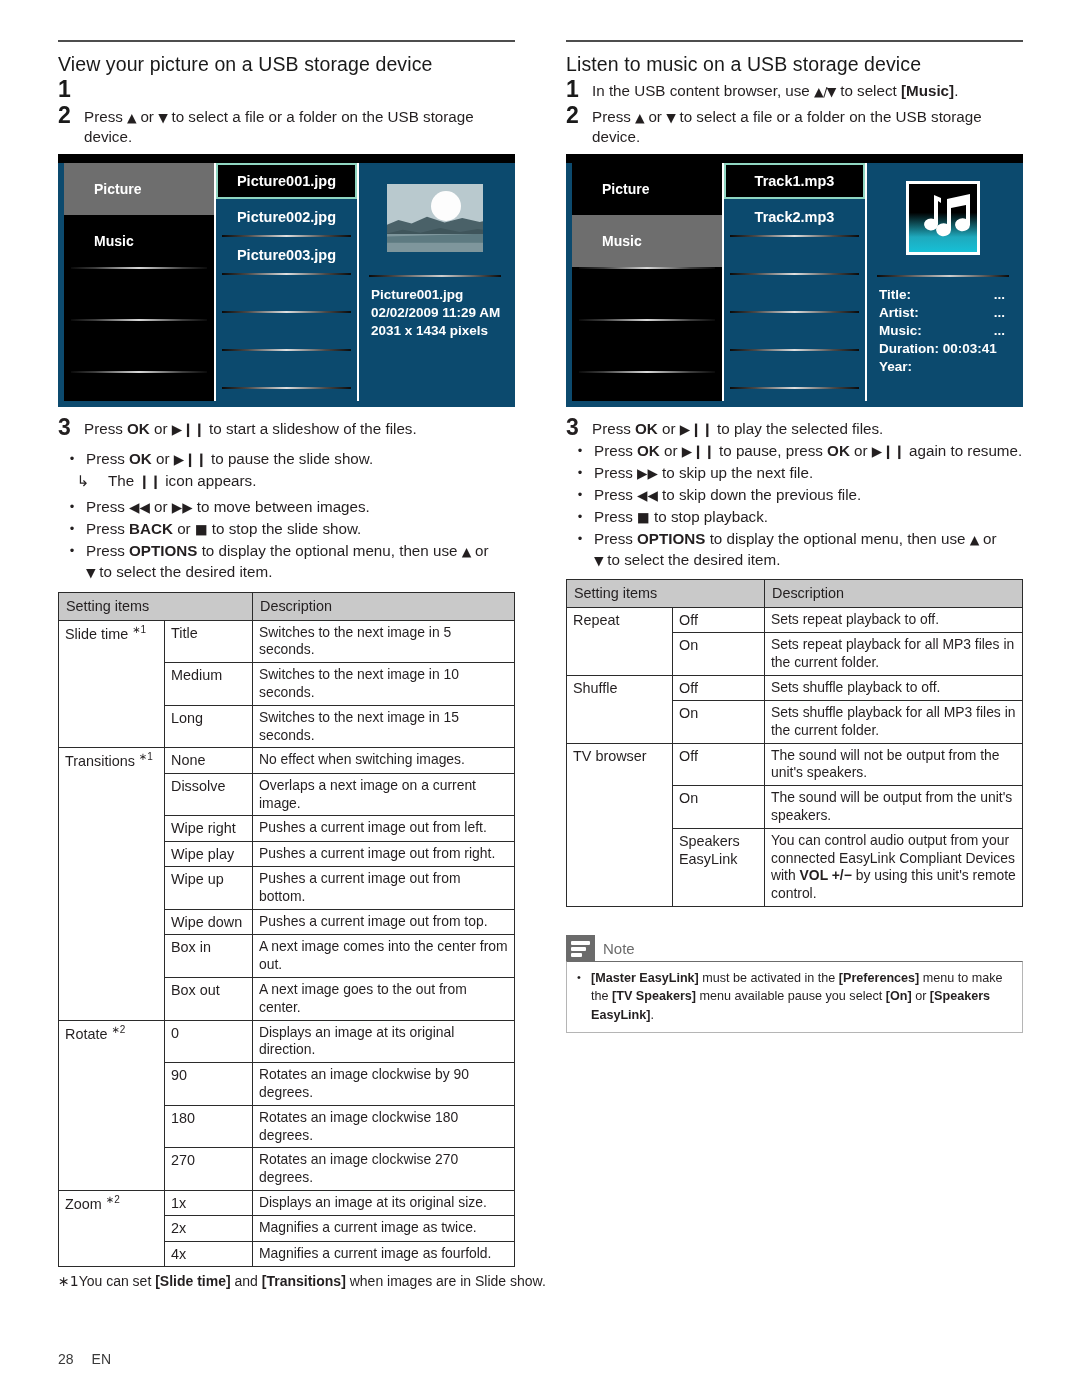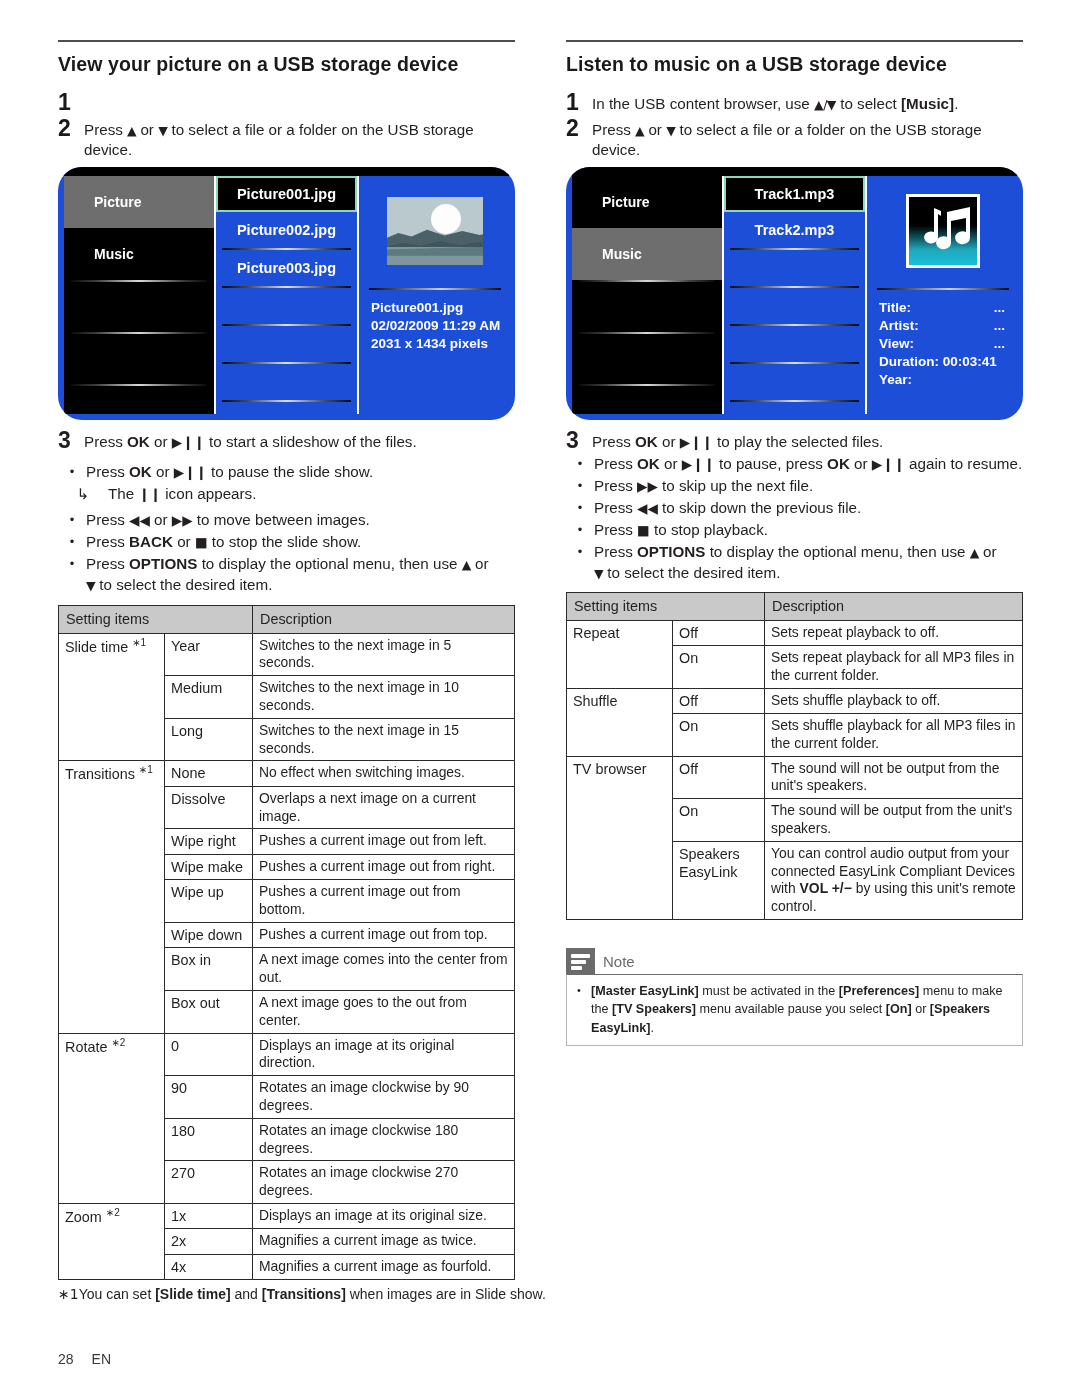--- a/index.html
+++ b/index.html
@@ -15,41 +15,41 @@
   .page { position:absolute; inset:0; }
 
   
   .col { position:absolute; top:40px; width:457px; }
   .col-left  { left:58px; }
   .col-right { left:566px; }
 
   .rule { height:2px; background:#4d4d4d; width:100%; }
 
   h2.sec-title {
-    font-size:19.5px; font-weight:bold; letter-spacing:.1px;
-    margin:11px 0 14px 0; color:#1a1a1a;
+    font-size:19.5px; font-weight:normal; letter-spacing:.1px;
+    margin:11px 0 1px 0; color:#1a1a1a;
   }
 
   
   .steps { margin:0; }
   .step { display:flex; align-items:flex-start; margin-bottom:1px; }
   .step .num {
     font-size:23px; font-weight:bold; line-height:1.08;
     width:26px; flex:0 0 26px; color:#1a1a1a;
   }
   .step .txt { font-size:15.2px; line-height:1.35; padding-top:4px; }
 
   b.kw { font-weight:bold; }
   .gl { font-family:"DejaVu Sans", sans-serif; font-size:12.5px; letter-spacing:-.5px; }
   .glbig { font-family:"DejaVu Sans", sans-serif; font-size:13.5px; }
 
   
   .tv {
     position:relative; width:457px; height:253px;
-    background:#1d4ed8; margin-top:6px; overflow:hidden;border-radius:24px;
+    background:#0c4a6e; margin-top:6px; overflow:hidden;
   }
   .tv .topbar { position:absolute; top:0; left:0; right:0; height:9px; background:#000; }
   .tv .sidebar { position:absolute; left:6px; top:9px; width:150px; bottom:6px; background:#000; }
   .tv .side-item {
     height:52px; display:flex; align-items:center; padding-left:30px;
     color:#fff; font-size:14px; font-weight:bold;
   }
   .tv .side-item.sel { background:#6e6e6e; }
   .tv .side-sep { margin:0 7px; height:2px;
     background:linear-gradient(90deg,#0a0a0a 0%,#3d3d3d 18%,#d9d9d9 50%,#3d3d3d 82%,#0a0a0a 100%); }
@@ -256,21 +256,21 @@
       <thead>
         <tr>
           <th colspan="2">Setting items</th>
           <th>Description</th>
         </tr>
       </thead>
       <tbody>
 
         <tr>
           <td class="c-item" rowspan="3"><span>Slide time</span> <sup class="fn">∗1</sup></td>
-          <td class="c-val">Year</td>
+          <td class="c-val">Title</td>
           <td class="c-desc">Switches to the next image in 5 seconds.</td>
         </tr>
         <tr>
           <td class="c-val">Medium</td>
           <td class="c-desc">Switches to the next image in 10 seconds.</td>
         </tr>
         <tr>
           <td class="c-val">Long</td>
           <td class="c-desc">Switches to the next image in 15 seconds.</td>
         </tr>
@@ -282,21 +282,21 @@
         </tr>
         <tr>
             <td class="c-val">Dissolve</td>
             <td class="c-desc">Overlaps a next image on a current image.</td>
           </tr>
         <tr>
             <td class="c-val">Wipe right</td>
             <td class="c-desc">Pushes a current image out from left.</td>
           </tr>
         <tr>
-            <td class="c-val">Wipe make</td>
+            <td class="c-val">Wipe play</td>
             <td class="c-desc">Pushes a current image out from right.</td>
           </tr>
         <tr>
             <td class="c-val">Wipe up</td>
             <td class="c-desc">Pushes a current image out from bottom.</td>
           </tr>
         <tr>
             <td class="c-val">Wipe down</td>
             <td class="c-desc">Pushes a current image out from top.</td>
           </tr>
@@ -413,21 +413,21 @@
         <div class="meta">
           <div class="row">
               <span class="lbl">Title:</span>
               <span class="dots">...</span>
             </div>
           <div class="row">
               <span class="lbl">Artist:</span>
               <span class="dots">...</span>
             </div>
           <div class="row">
-              <span class="lbl">View:</span>
+              <span class="lbl">Music:</span>
               <span class="dots">...</span>
             </div>
           <div class="row">
               <span>Duration: 00:03:41</span>
             </div>
           <div class="row">
               <span>Year:</span>
             </div>
         </div>
       </div>

